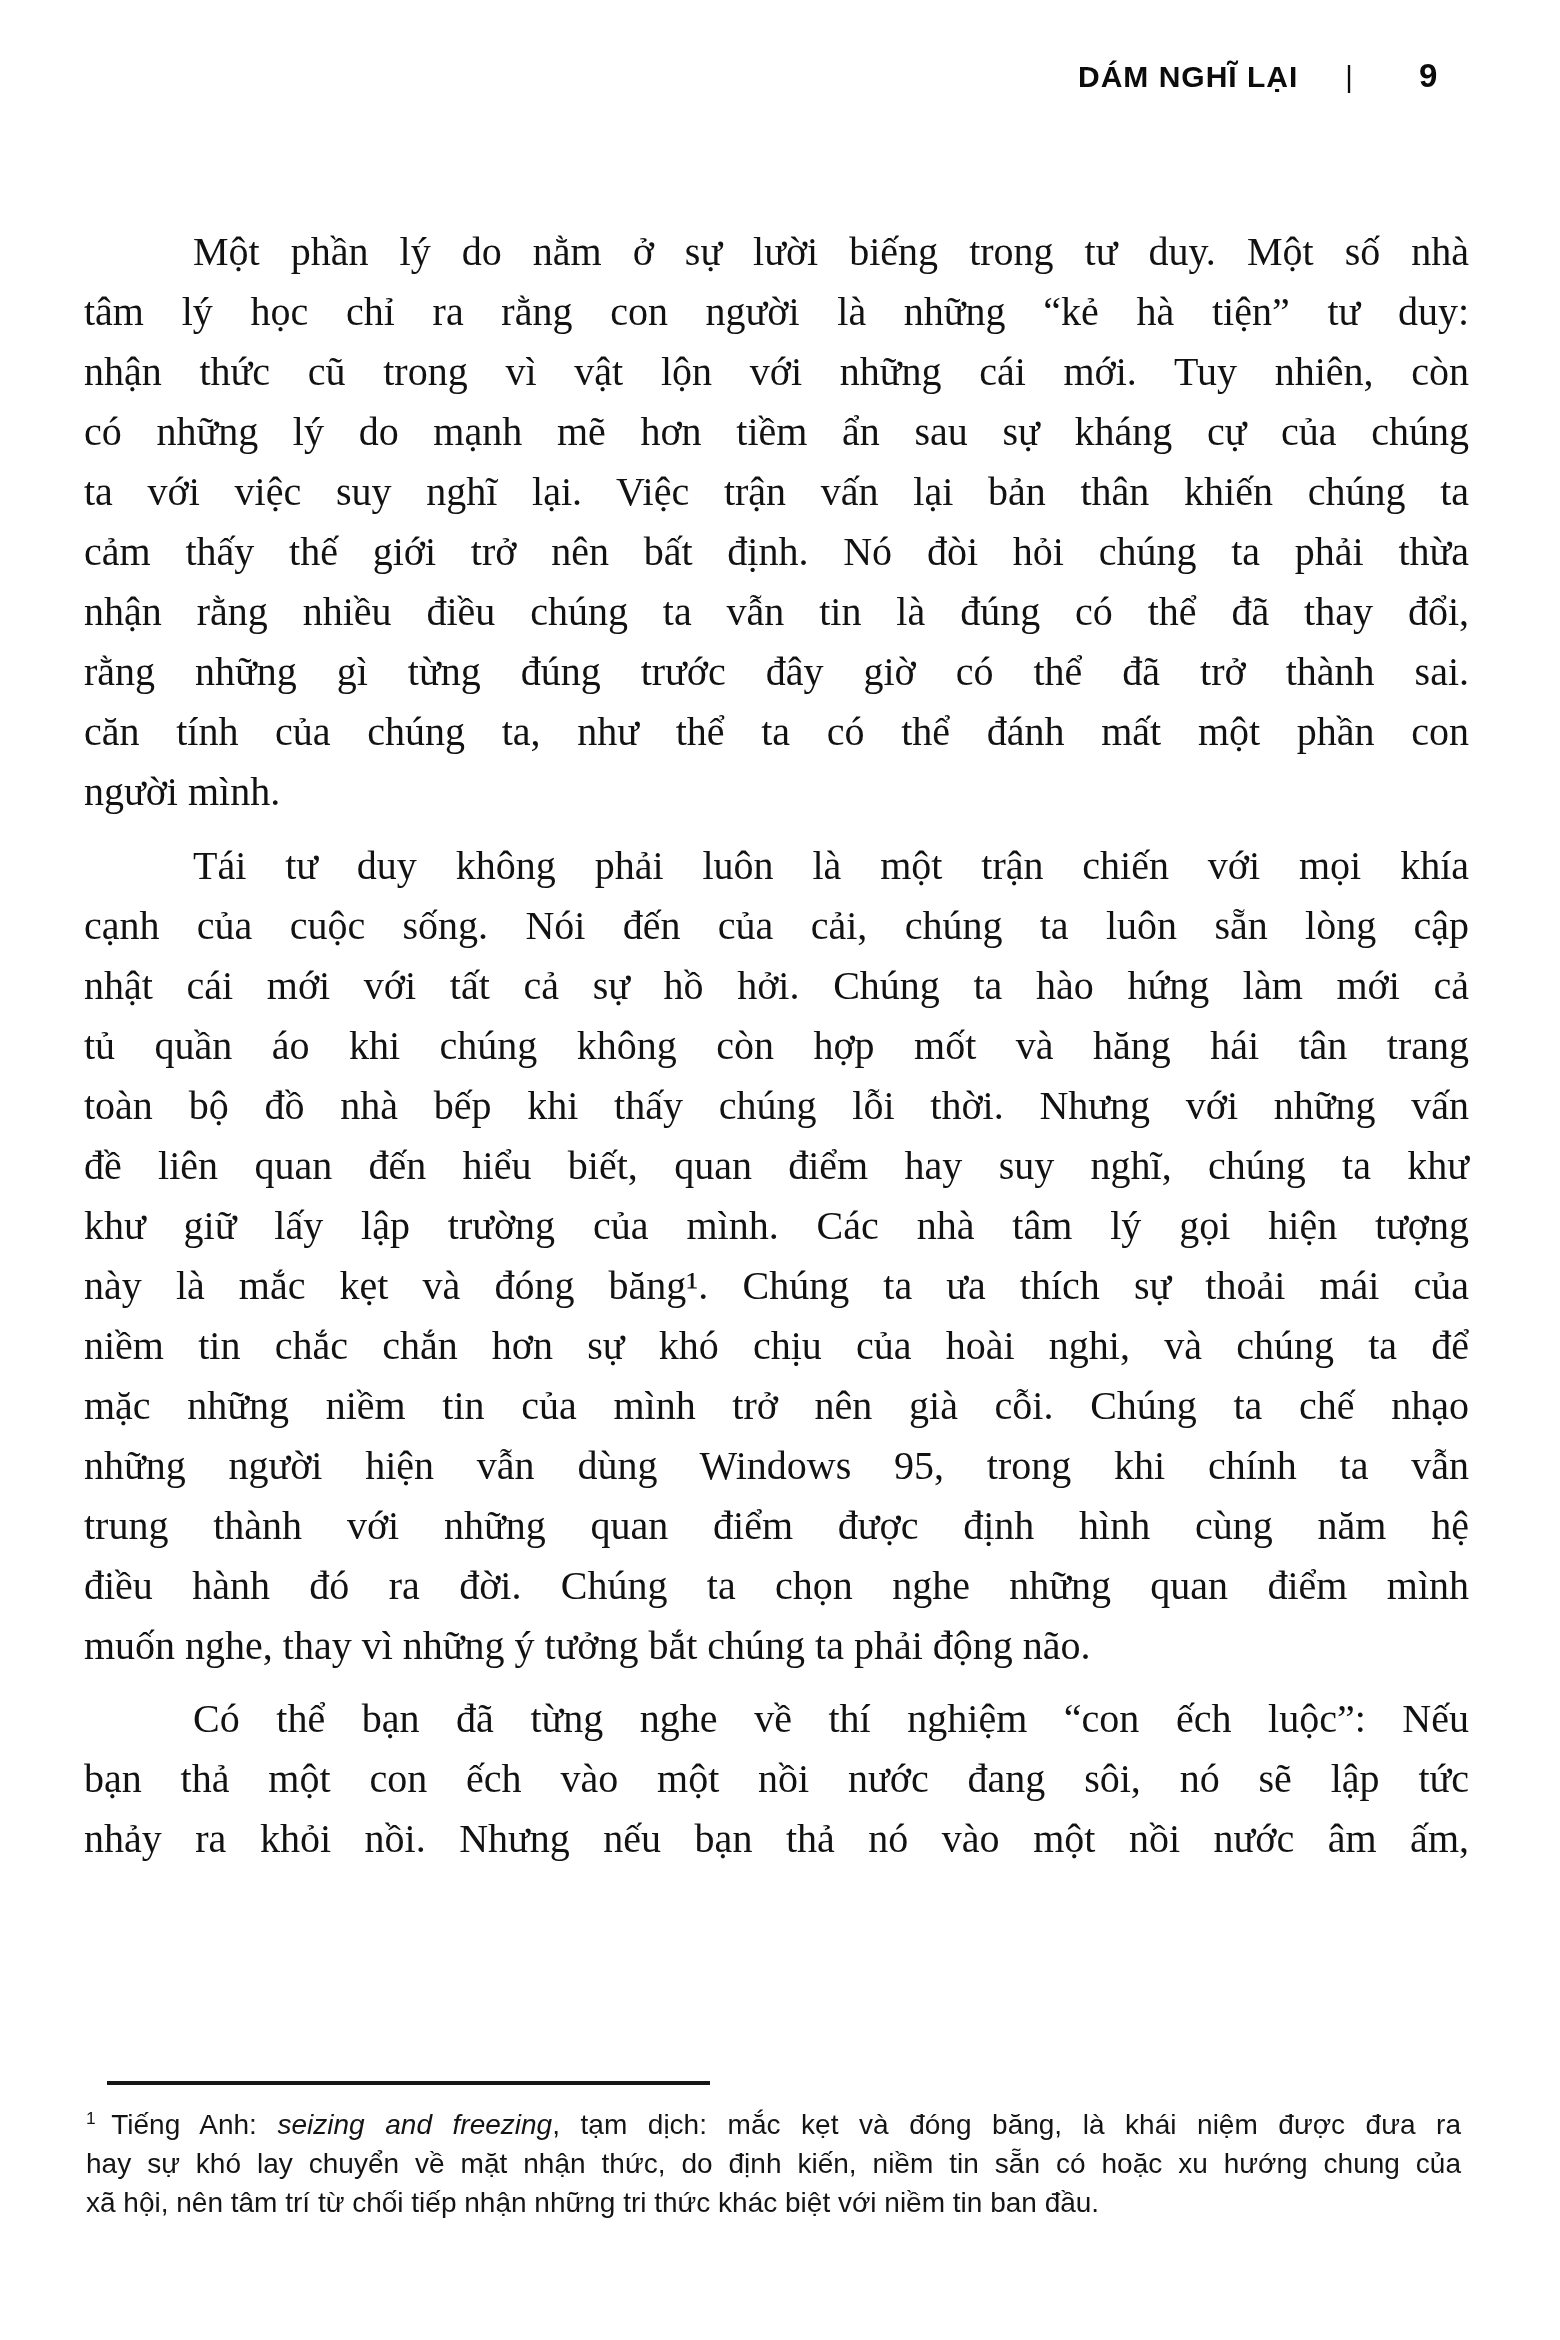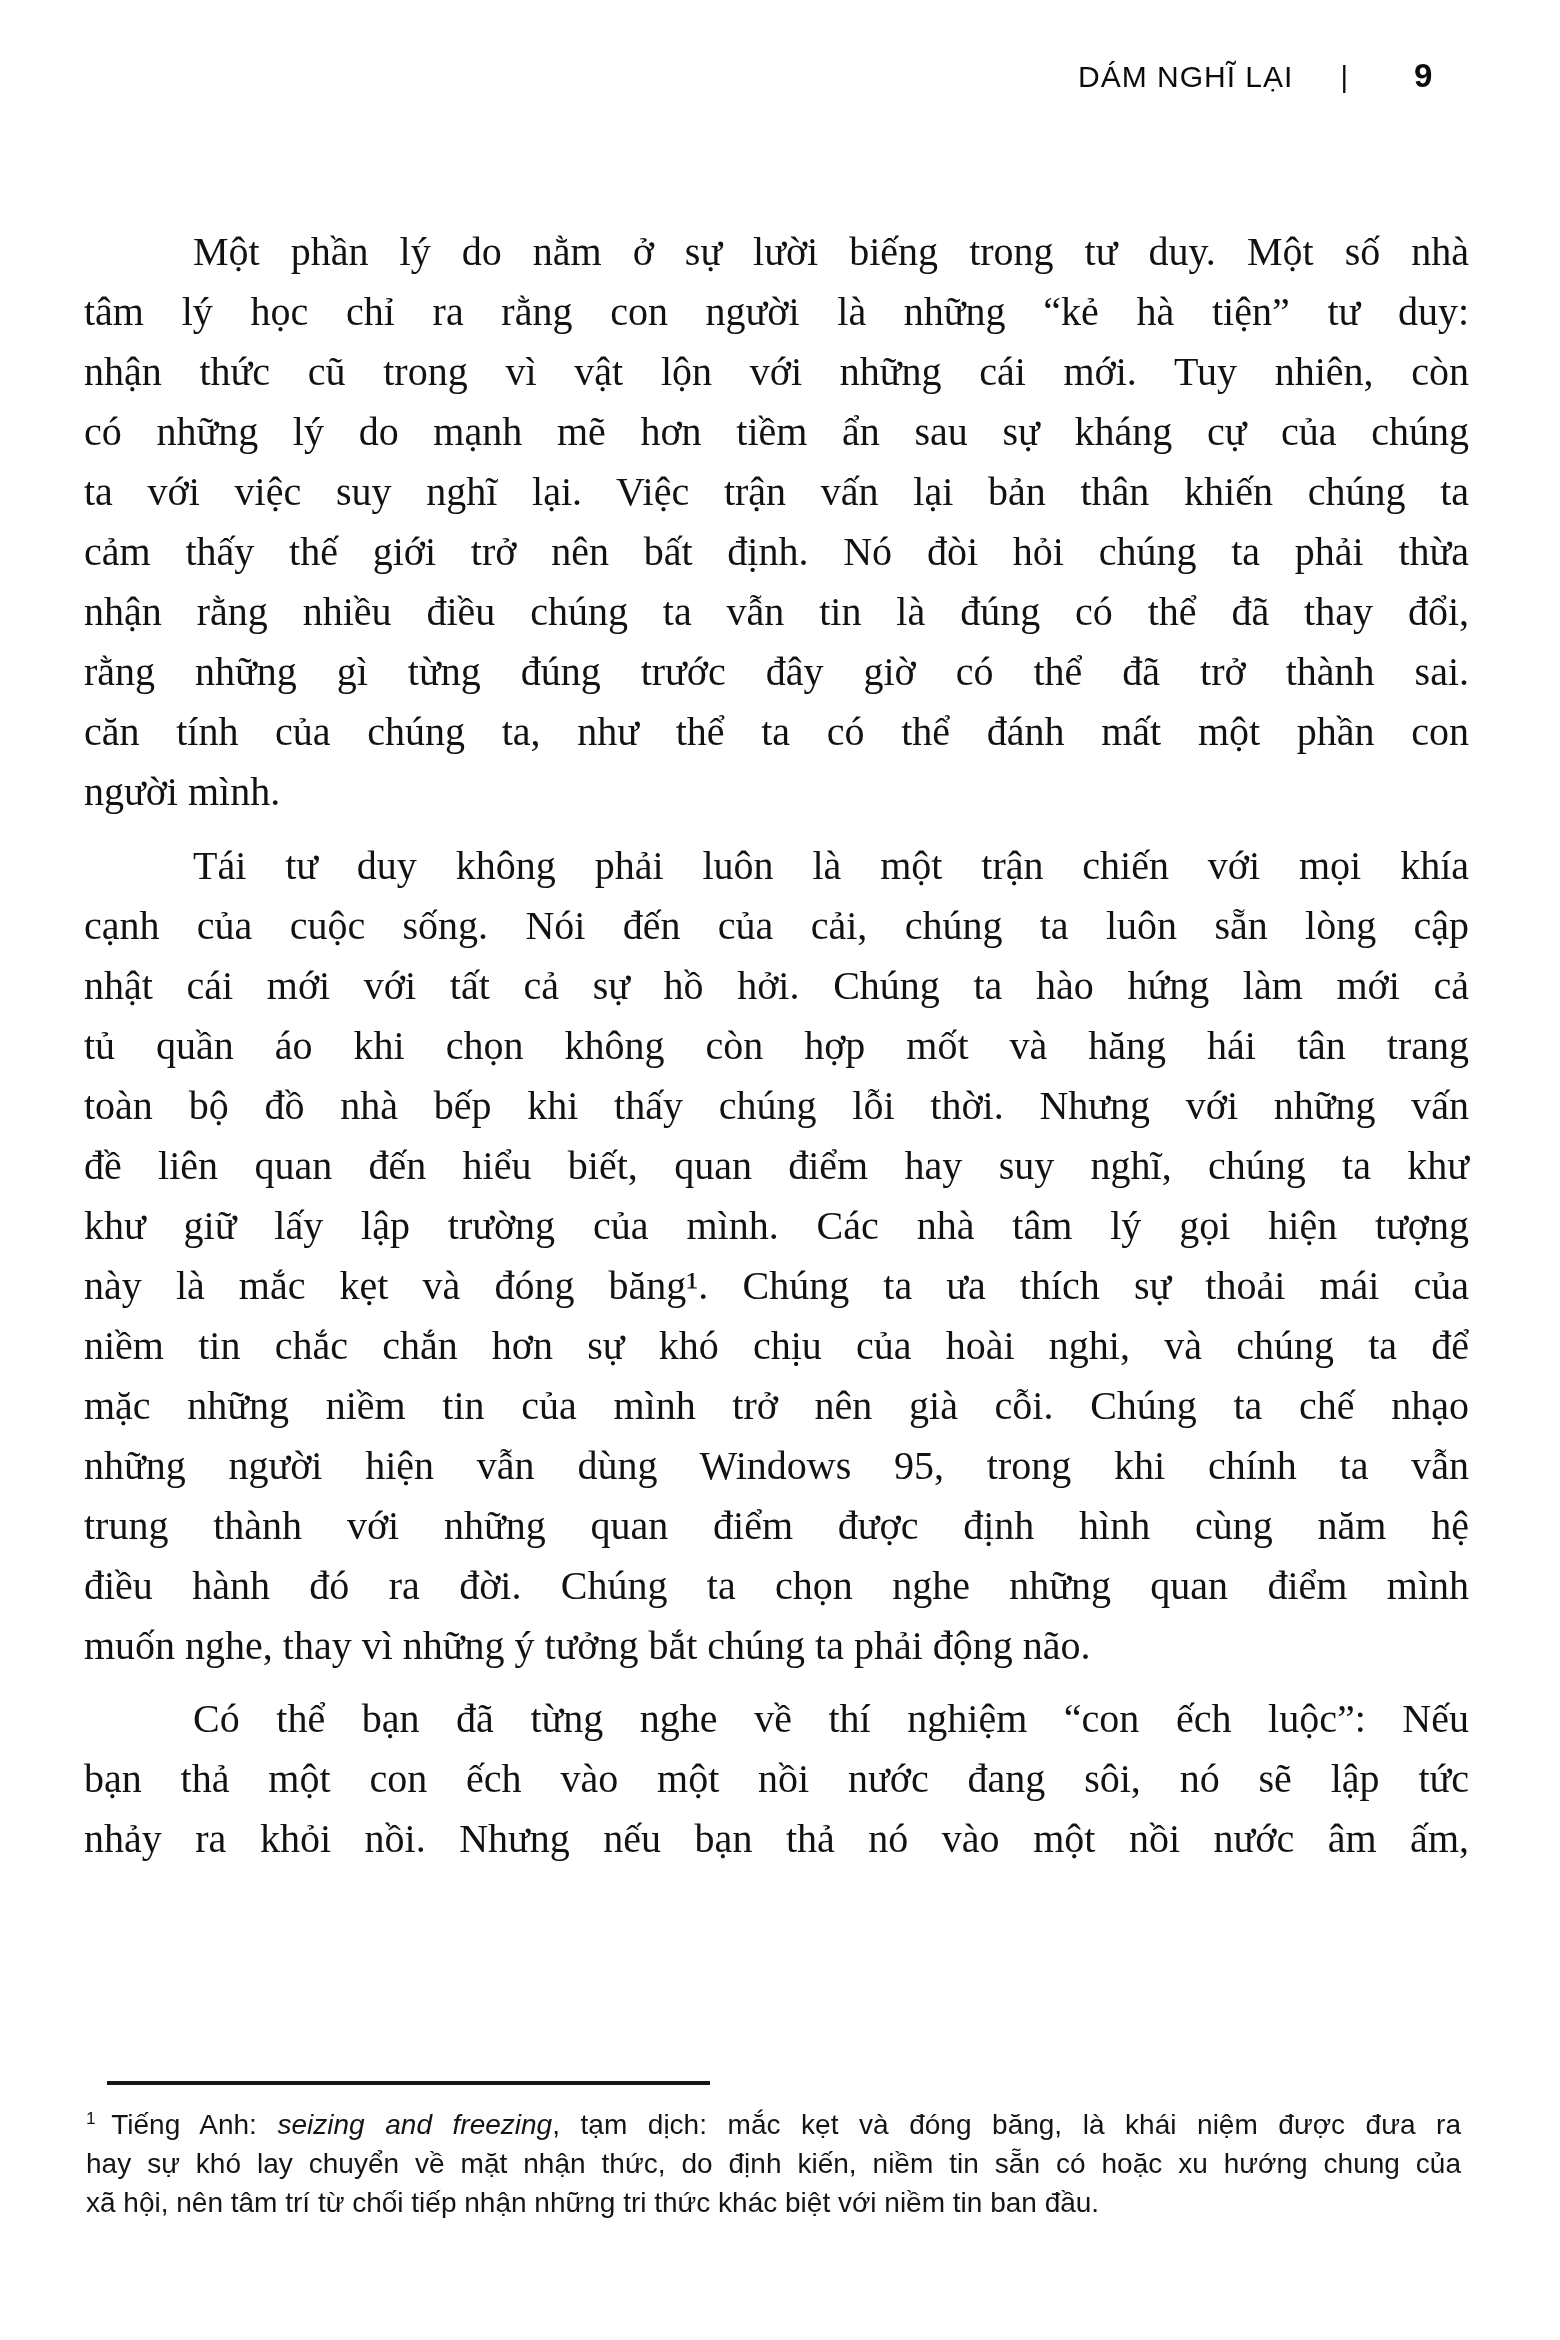--- a/index.html
+++ b/index.html
@@ -16,21 +16,21 @@
     position: absolute;
     top: 57px;
     left: 1078px;
     display: flex;
     align-items: baseline;
     color: #0c0c0c;
     font-family: "Liberation Sans", sans-serif;
   }
   .header-title {
     font-size: 30px;
-    font-weight: 400;
+    font-weight: 700;
     letter-spacing: 1px;
     white-space: nowrap;
   }
   .header-divider {
     font-size: 29px;
     font-weight: 400;
     margin-left: 47px;
   }
   .header-page {
     font-size: 33px;
@@ -112,21 +112,21 @@
         <div class="line">cảm thấy thế giới trở nên bất định. Nó đòi hỏi chúng ta phải thừa</div>
         <div class="line">nhận rằng nhiều điều chúng ta vẫn tin là đúng có thể đã thay đổi,</div>
         <div class="line">rằng những gì từng đúng trước đây giờ có thể đã trở thành sai.</div>
         <div class="line">căn tính của chúng ta, như thể ta có thể đánh mất một phần con</div>
         <div class="line no-stretch">người mình.</div>
       </div>
       <div class="para">
         <div class="line indent">Tái tư duy không phải luôn là một trận chiến với mọi khía</div>
         <div class="line">cạnh của cuộc sống. Nói đến của cải, chúng ta luôn sẵn lòng cập</div>
         <div class="line">nhật cái mới với tất cả sự hồ hởi. Chúng ta hào hứng làm mới cả</div>
-        <div class="line">tủ quần áo khi chọn không còn hợp mốt và hăng hái tân trang</div>
+        <div class="line">tủ quần áo khi chúng không còn hợp mốt và hăng hái tân trang</div>
         <div class="line">toàn bộ đồ nhà bếp khi thấy chúng lỗi thời. Nhưng với những vấn</div>
         <div class="line">đề liên quan đến hiểu biết, quan điểm hay suy nghĩ, chúng ta khư</div>
         <div class="line">khư giữ lấy lập trường của mình. Các nhà tâm lý gọi hiện tượng</div>
         <div class="line">này là mắc kẹt và đóng băng¹. Chúng ta ưa thích sự thoải mái của</div>
         <div class="line">niềm tin chắc chắn hơn sự khó chịu của hoài nghi, và chúng ta để</div>
         <div class="line">mặc những niềm tin của mình trở nên già cỗi. Chúng ta chế nhạo</div>
         <div class="line">những người hiện vẫn dùng Windows 95, trong khi chính ta vẫn</div>
         <div class="line">trung thành với những quan điểm được định hình cùng năm hệ</div>
         <div class="line">điều hành đó ra đời. Chúng ta chọn nghe những quan điểm mình</div>
         <div class="line no-stretch">muốn nghe, thay vì những ý tưởng bắt chúng ta phải động não.</div>

